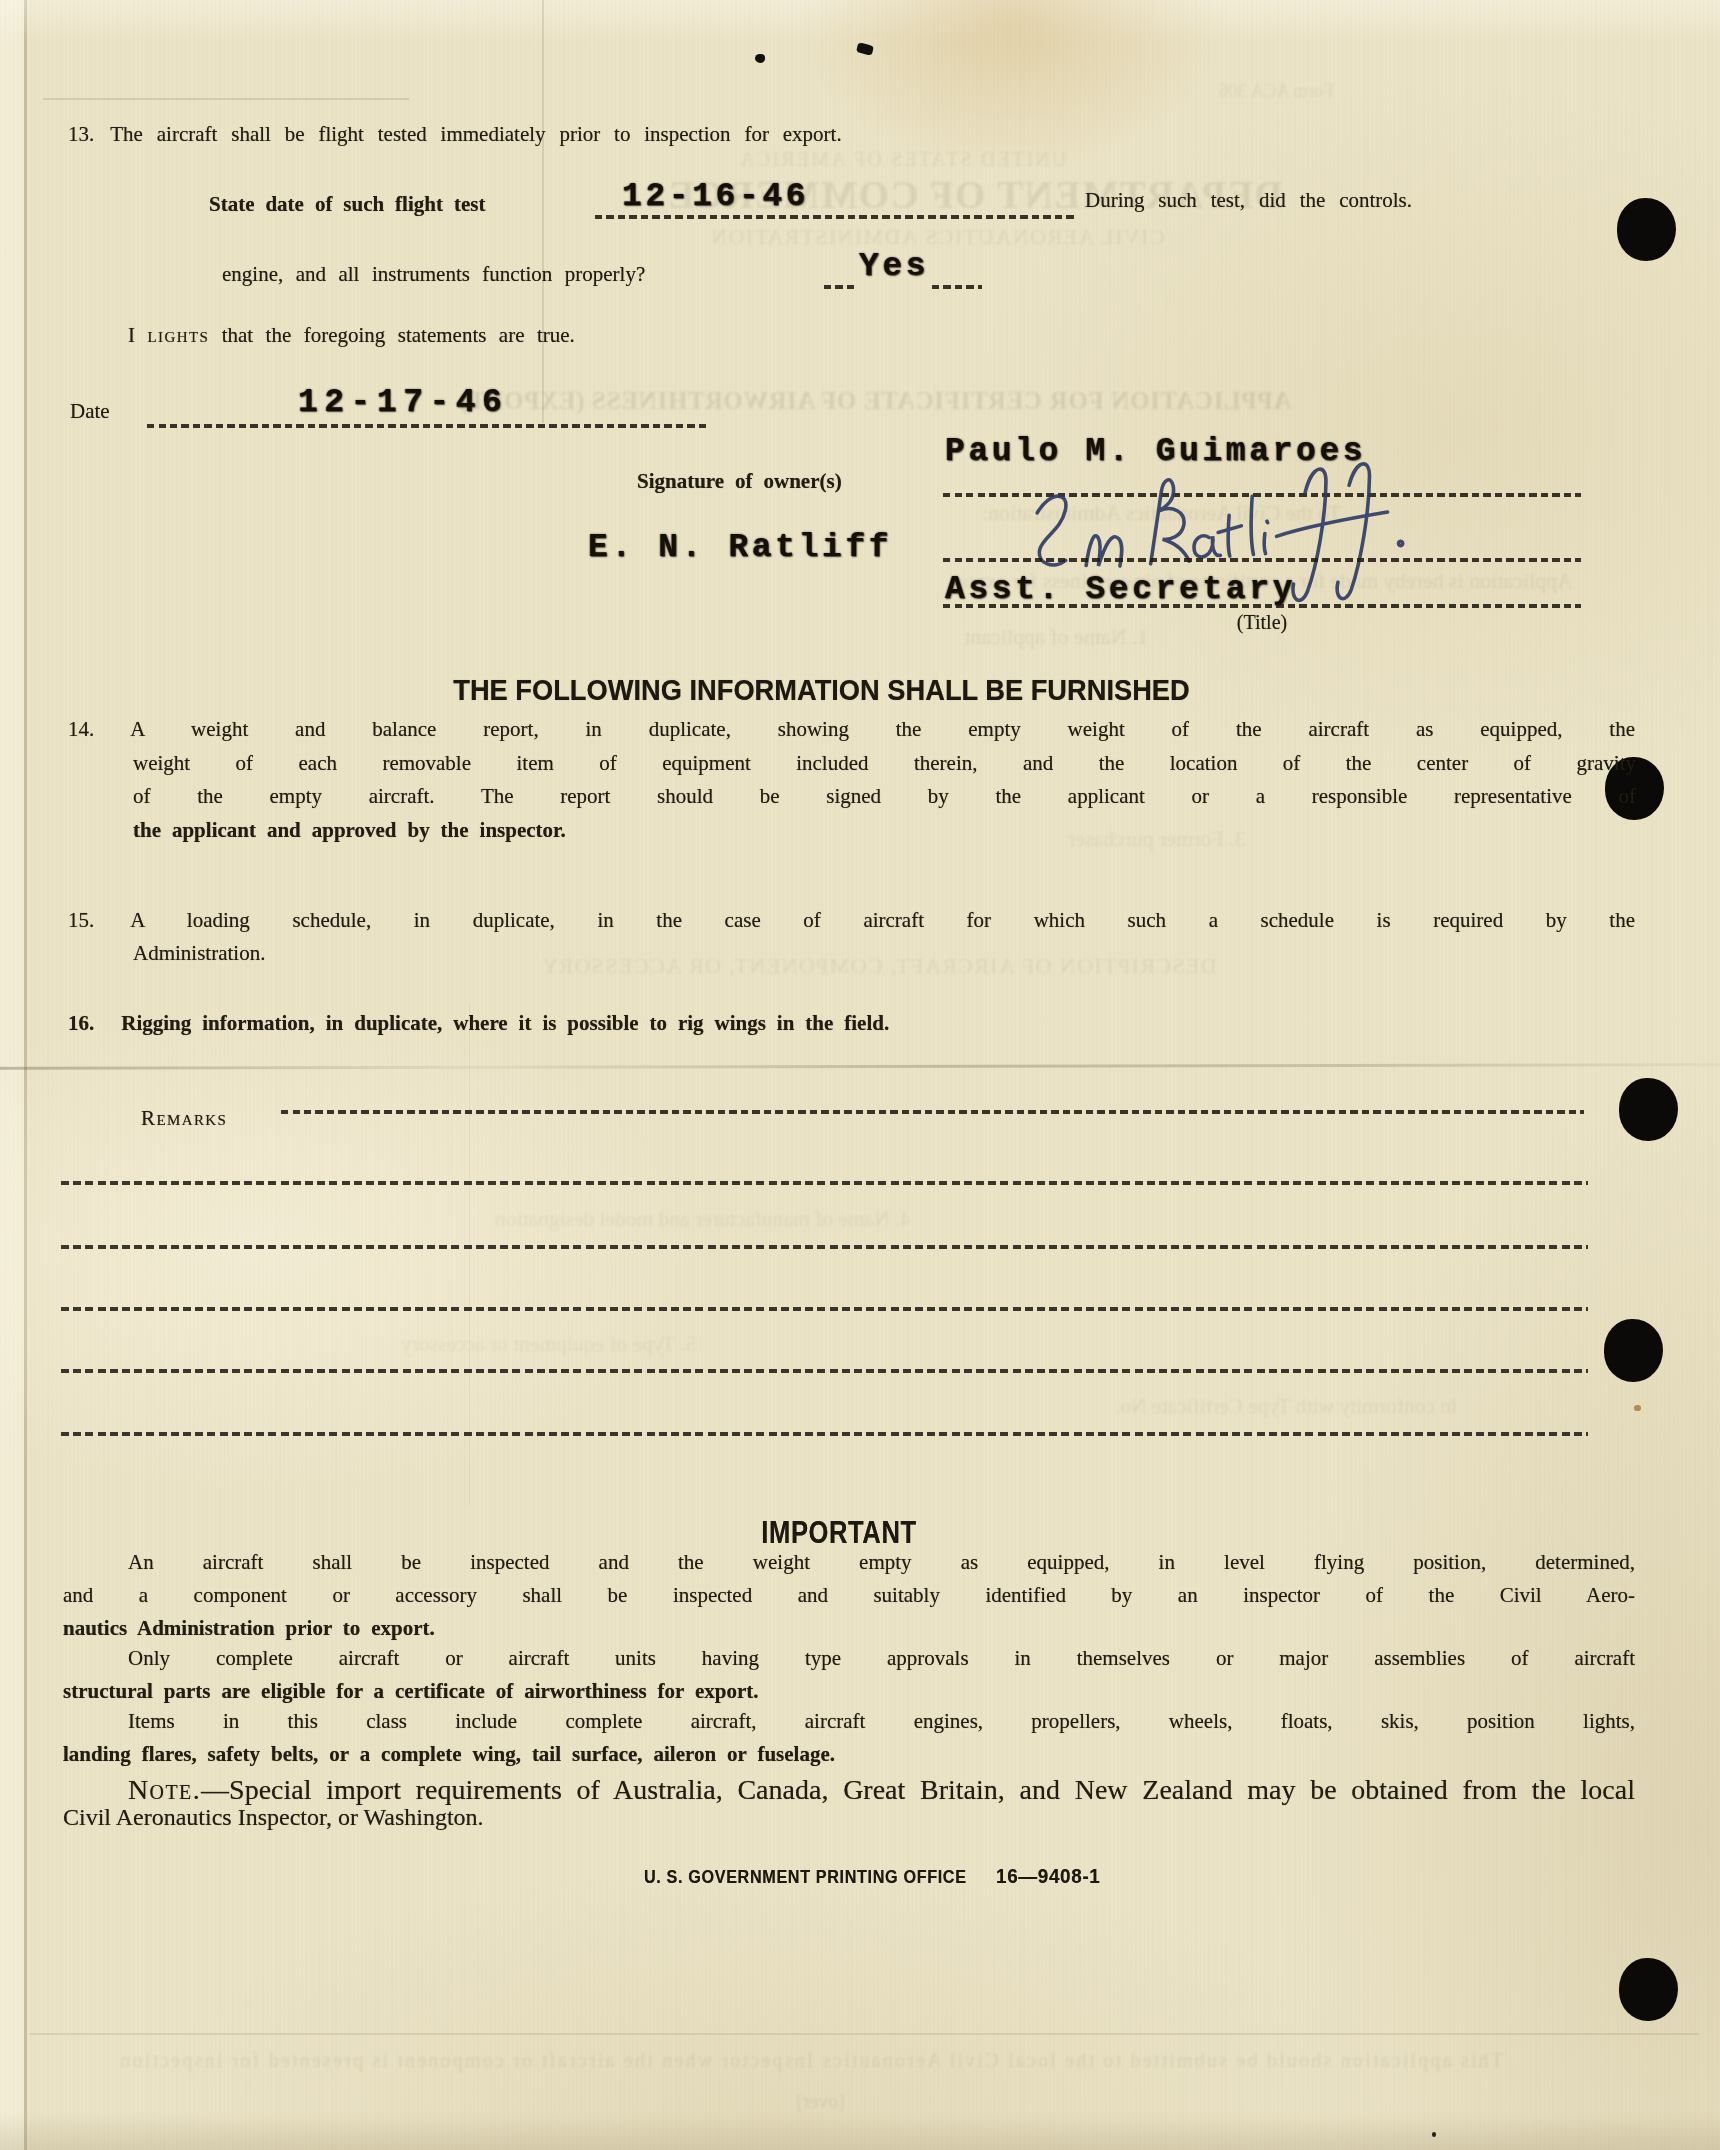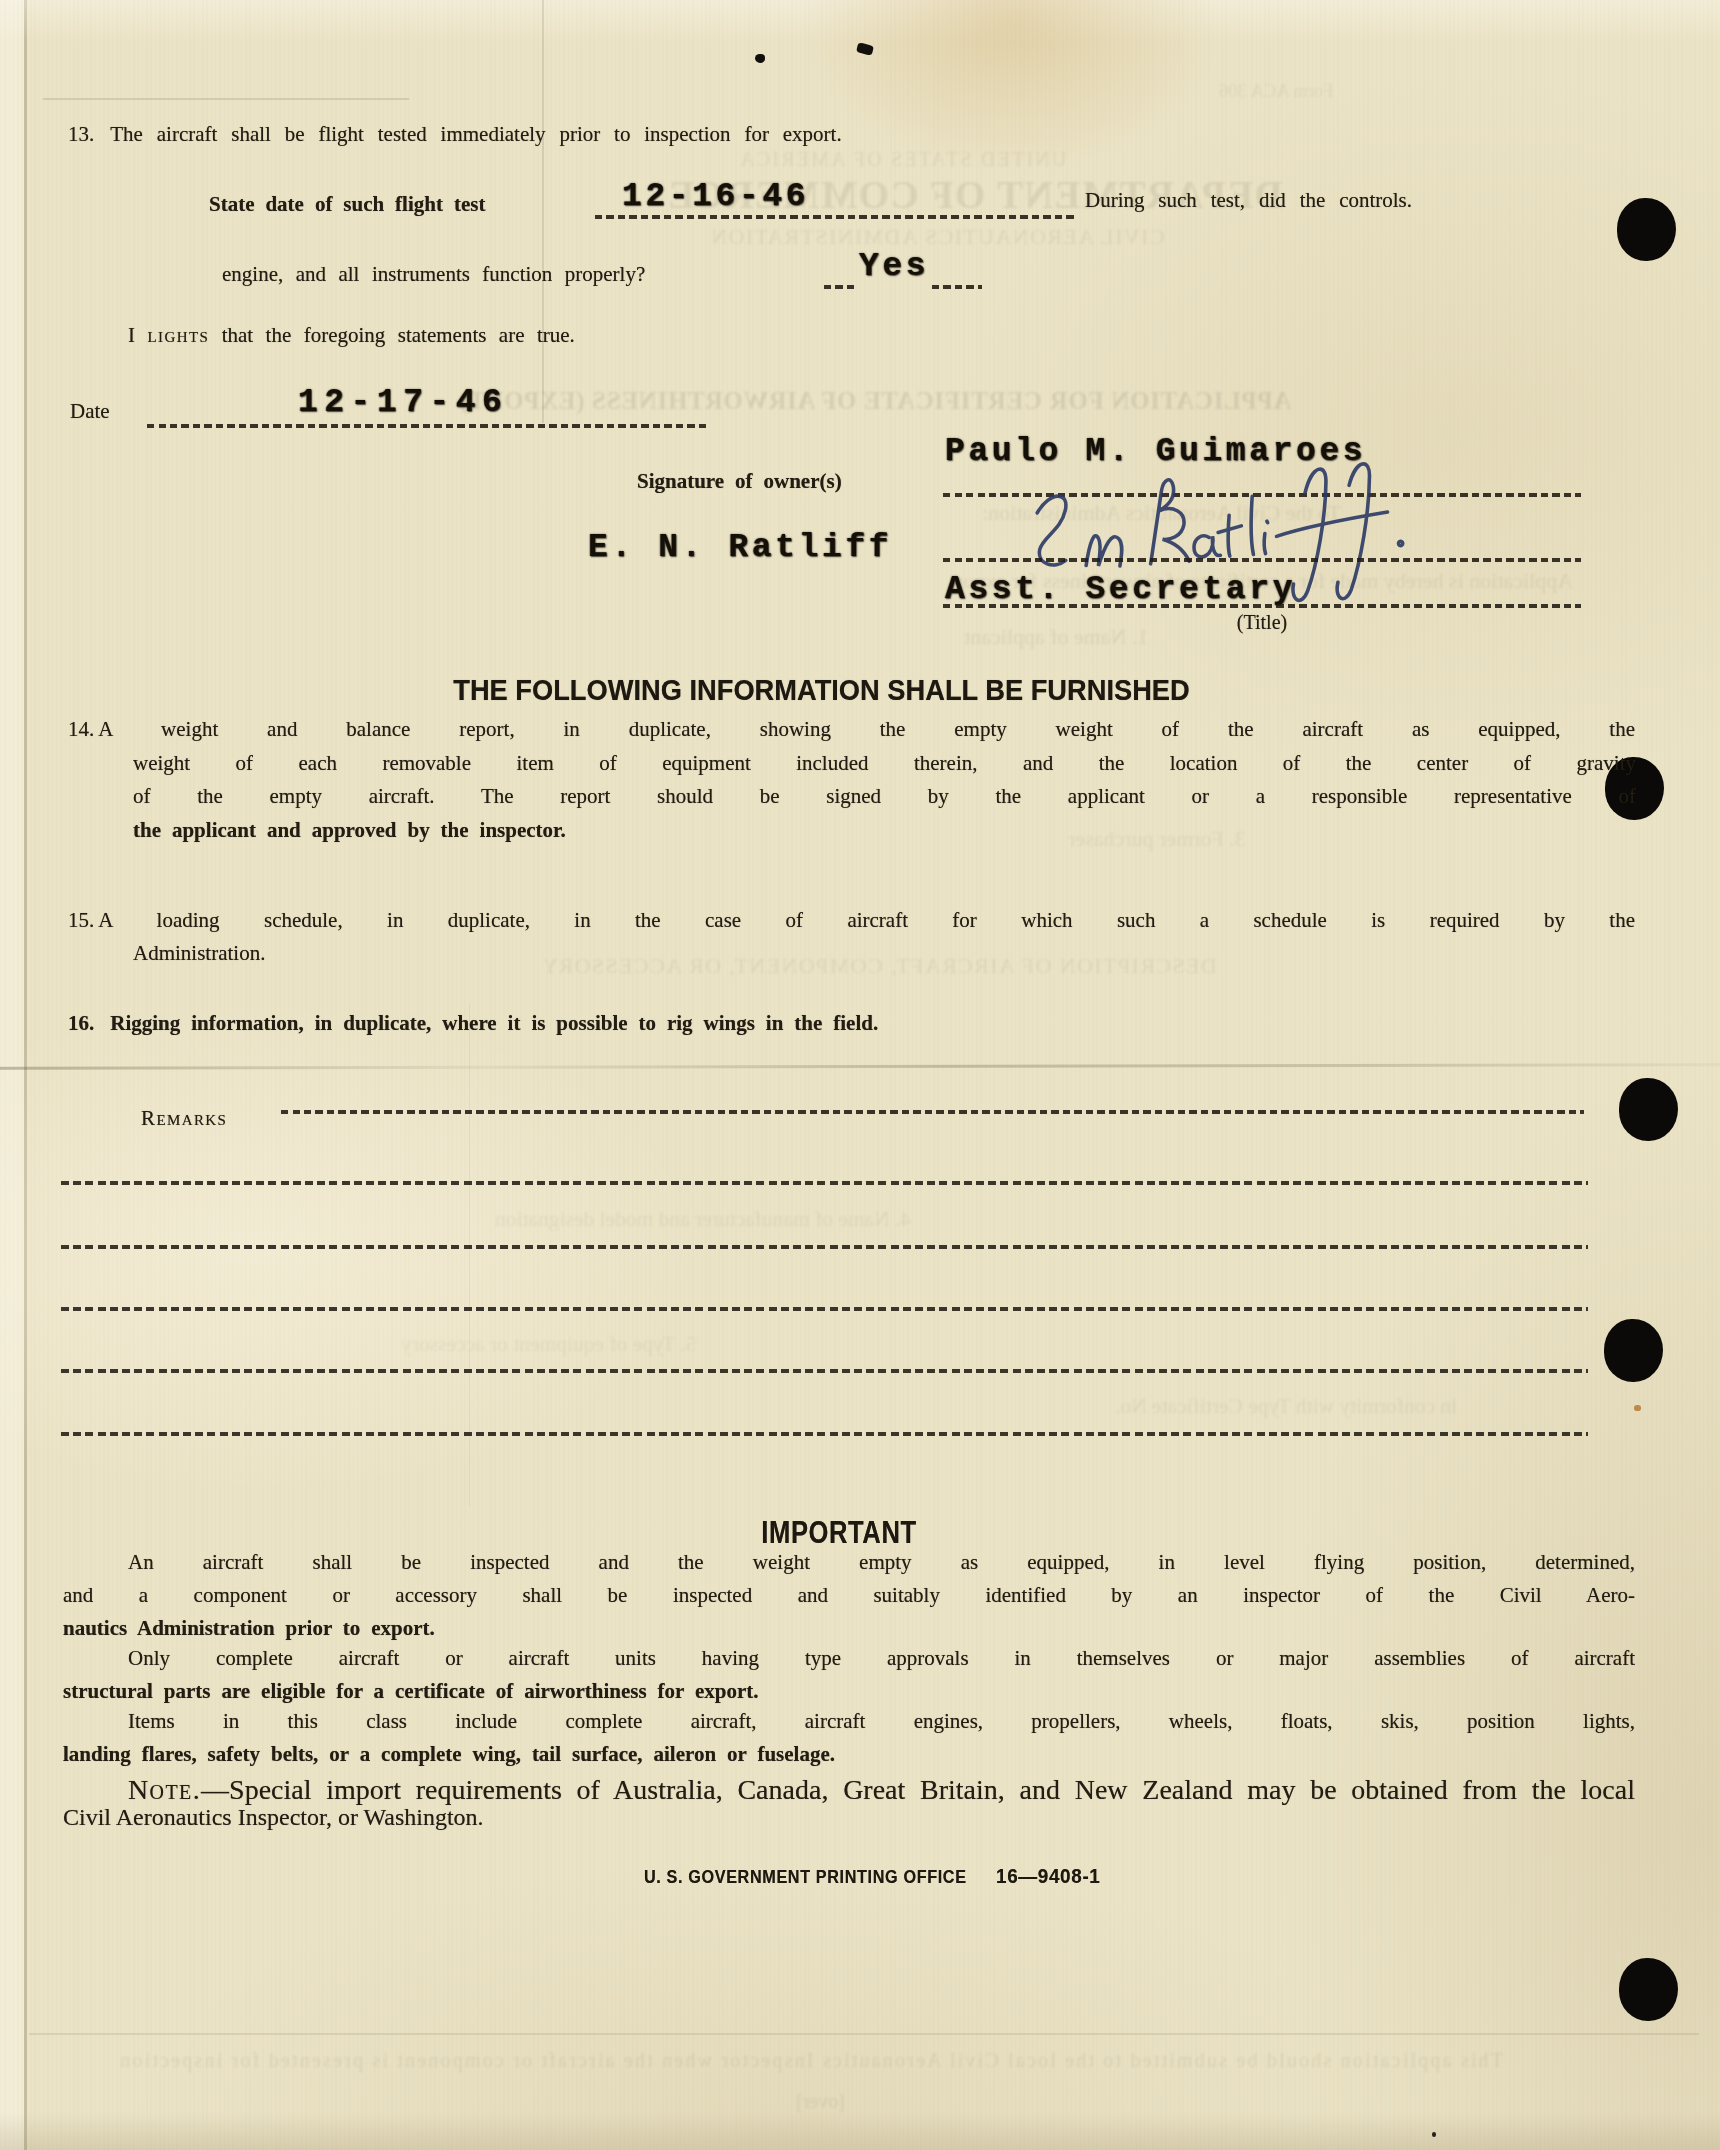--- a/index.html
+++ b/index.html
@@ -24,21 +24,21 @@
   .serif{
     font-family:"Liberation Serif", serif;
     font-size:21px;color:#221c12;
     text-shadow:0 0 0.7px rgba(30,24,14,.55);
     white-space:nowrap;
   }
   .jl{text-align:justify;text-align-last:justify;white-space:normal;}
   .ll{text-align:left;white-space:nowrap;}
   .ws8{word-spacing:5.7px;font-weight:bold;}  .ws10{word-spacing:7.2px;} .ws12{word-spacing:8.6px;}
   .sc{font-variant:small-caps;letter-spacing:1.4px;}
-  .num{margin-right:4px;}
+  .num{margin-right:36px;}
   .typed{
     font-family:"Liberation Mono", monospace;font-weight:700;
     font-size:33px;color:#141008;letter-spacing:3.6px;white-space:nowrap;
     text-shadow:0.7px 0.7px 1.4px rgba(10,8,5,.7), 0 0 2.2px rgba(25,18,10,.4), -0.7px 0 0.7px rgba(25,18,10,.3);
   }
   .dash{
     position:absolute;height:3.6px;
     background-image:repeating-linear-gradient(90deg, rgba(32,26,18,.88) 0 7.2px, rgba(32,26,18,0) 7.2px 11.5px);
   }
   .rule{
@@ -163,21 +163,21 @@
   <div class="abs serif jl" style="left:133px;top:751px;width:1503px;">weight of each removable item of equipment included therein, and the location of the center of gravity</div>
   <div class="abs serif jl" style="left:133px;top:784px;width:1503px;">of the empty aircraft.  The report should be signed by the applicant or a responsible representative of</div>
   <div class="abs serif ll ws8" style="left:133px;top:818px;">the applicant and approved by the inspector.</div>
 
   <div class="abs serif jl" style="left:68px;top:908px;width:1567px;">
     <span class="num">15.</span><span>A loading schedule, in duplicate, in the case of aircraft for which such a schedule is required by the</span>
   </div>
   <div class="abs serif ll" style="left:133px;top:941px;">Administration.</div>
 
   <div class="abs serif ws8" style="left:68px;top:1011px;">
-    <span style="margin-right:16px;">16.</span><span>Rigging information, in duplicate, where it is possible to rig wings in the field.</span>
+    <span style="margin-right:27px;">16.</span><span>Rigging information, in duplicate, where it is possible to rig wings in the field.</span>
   </div>
 
   <div class="abs serif sc" style="left:141px;top:1088px;margin-top:18px;">Remarks</div>
   <div class="dash" style="left:281px;top:1110px;width:1303px;"></div>
   <div class="rule" style="left:61px;top:1181px;width:1527px;"></div>
   <div class="rule" style="left:61px;top:1245px;width:1527px;"></div>
   <div class="rule" style="left:61px;top:1307px;width:1527px;"></div>
   <div class="rule" style="left:61px;top:1369px;width:1527px;"></div>
   <div class="rule" style="left:61px;top:1432px;width:1527px;"></div>
 

